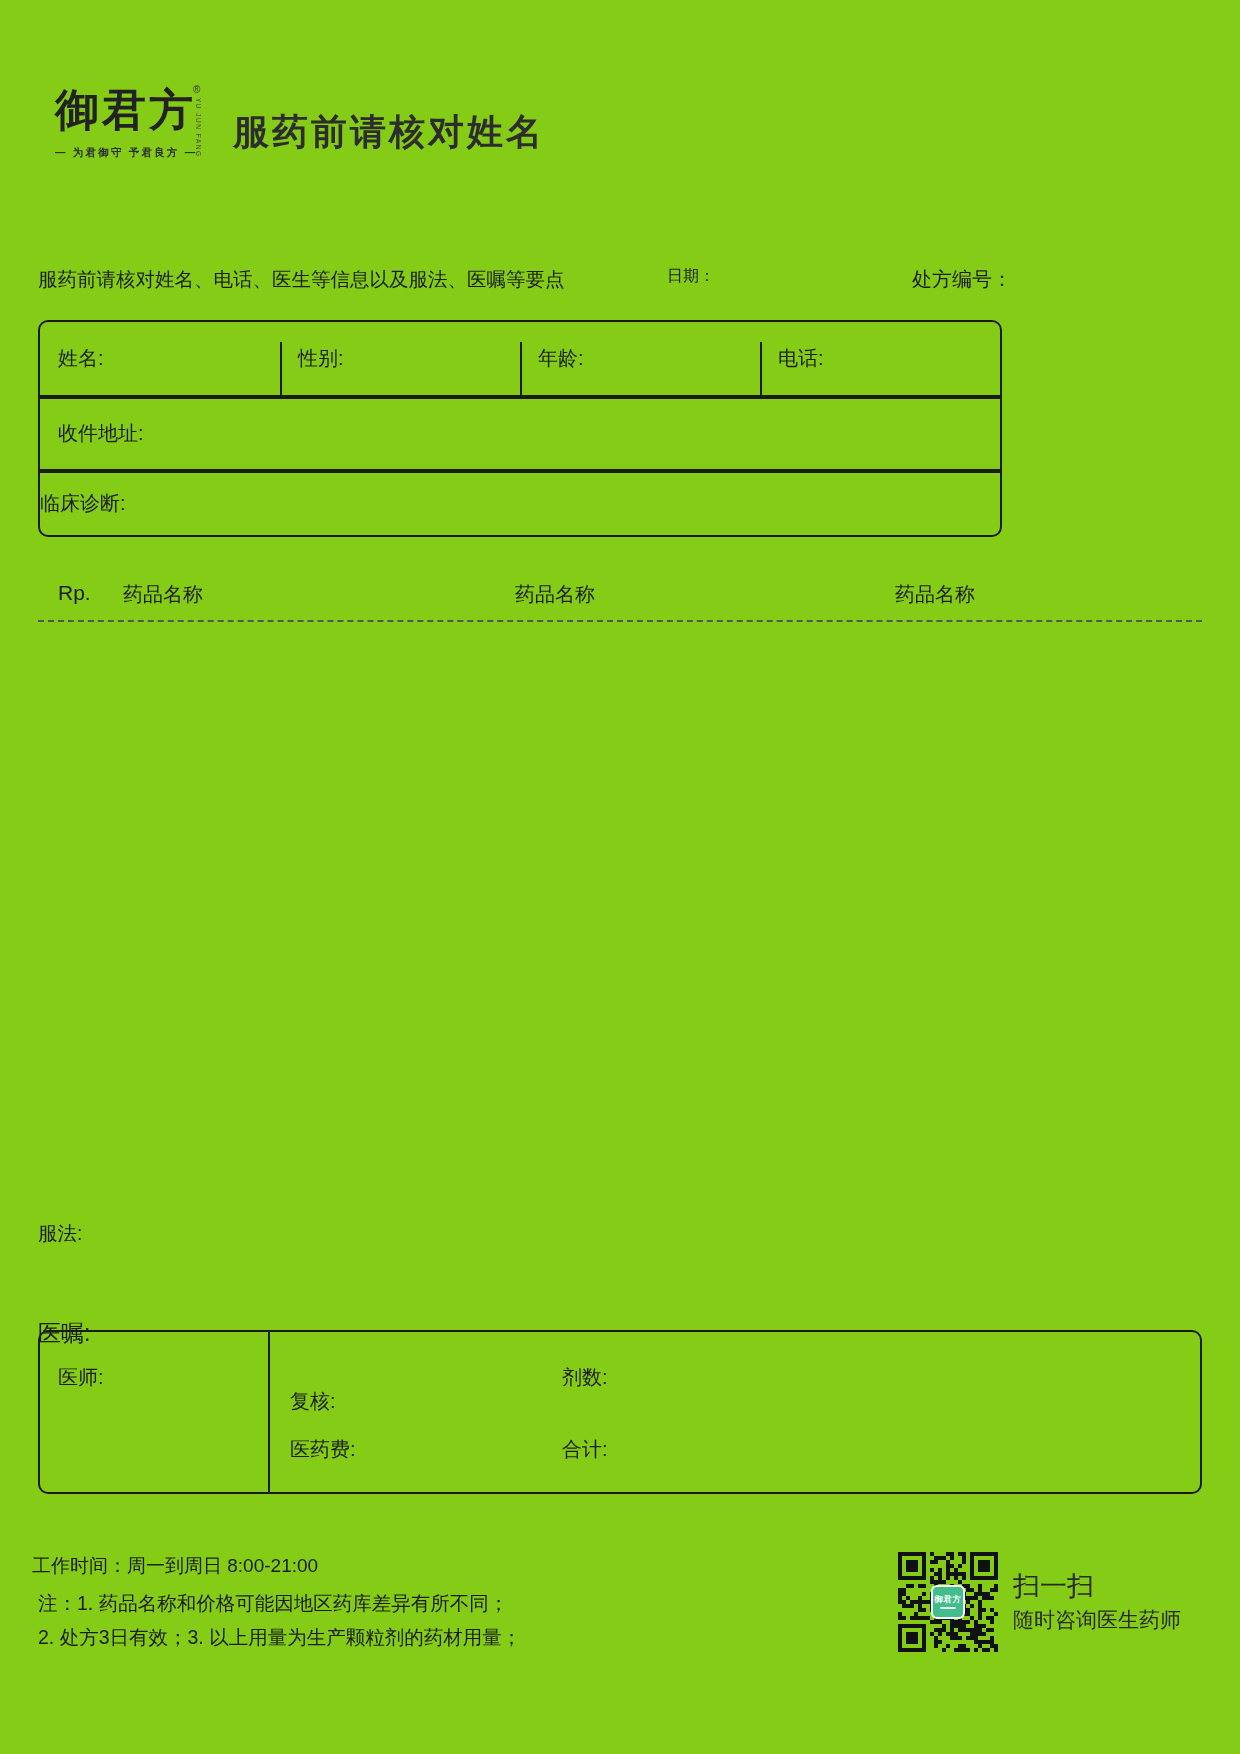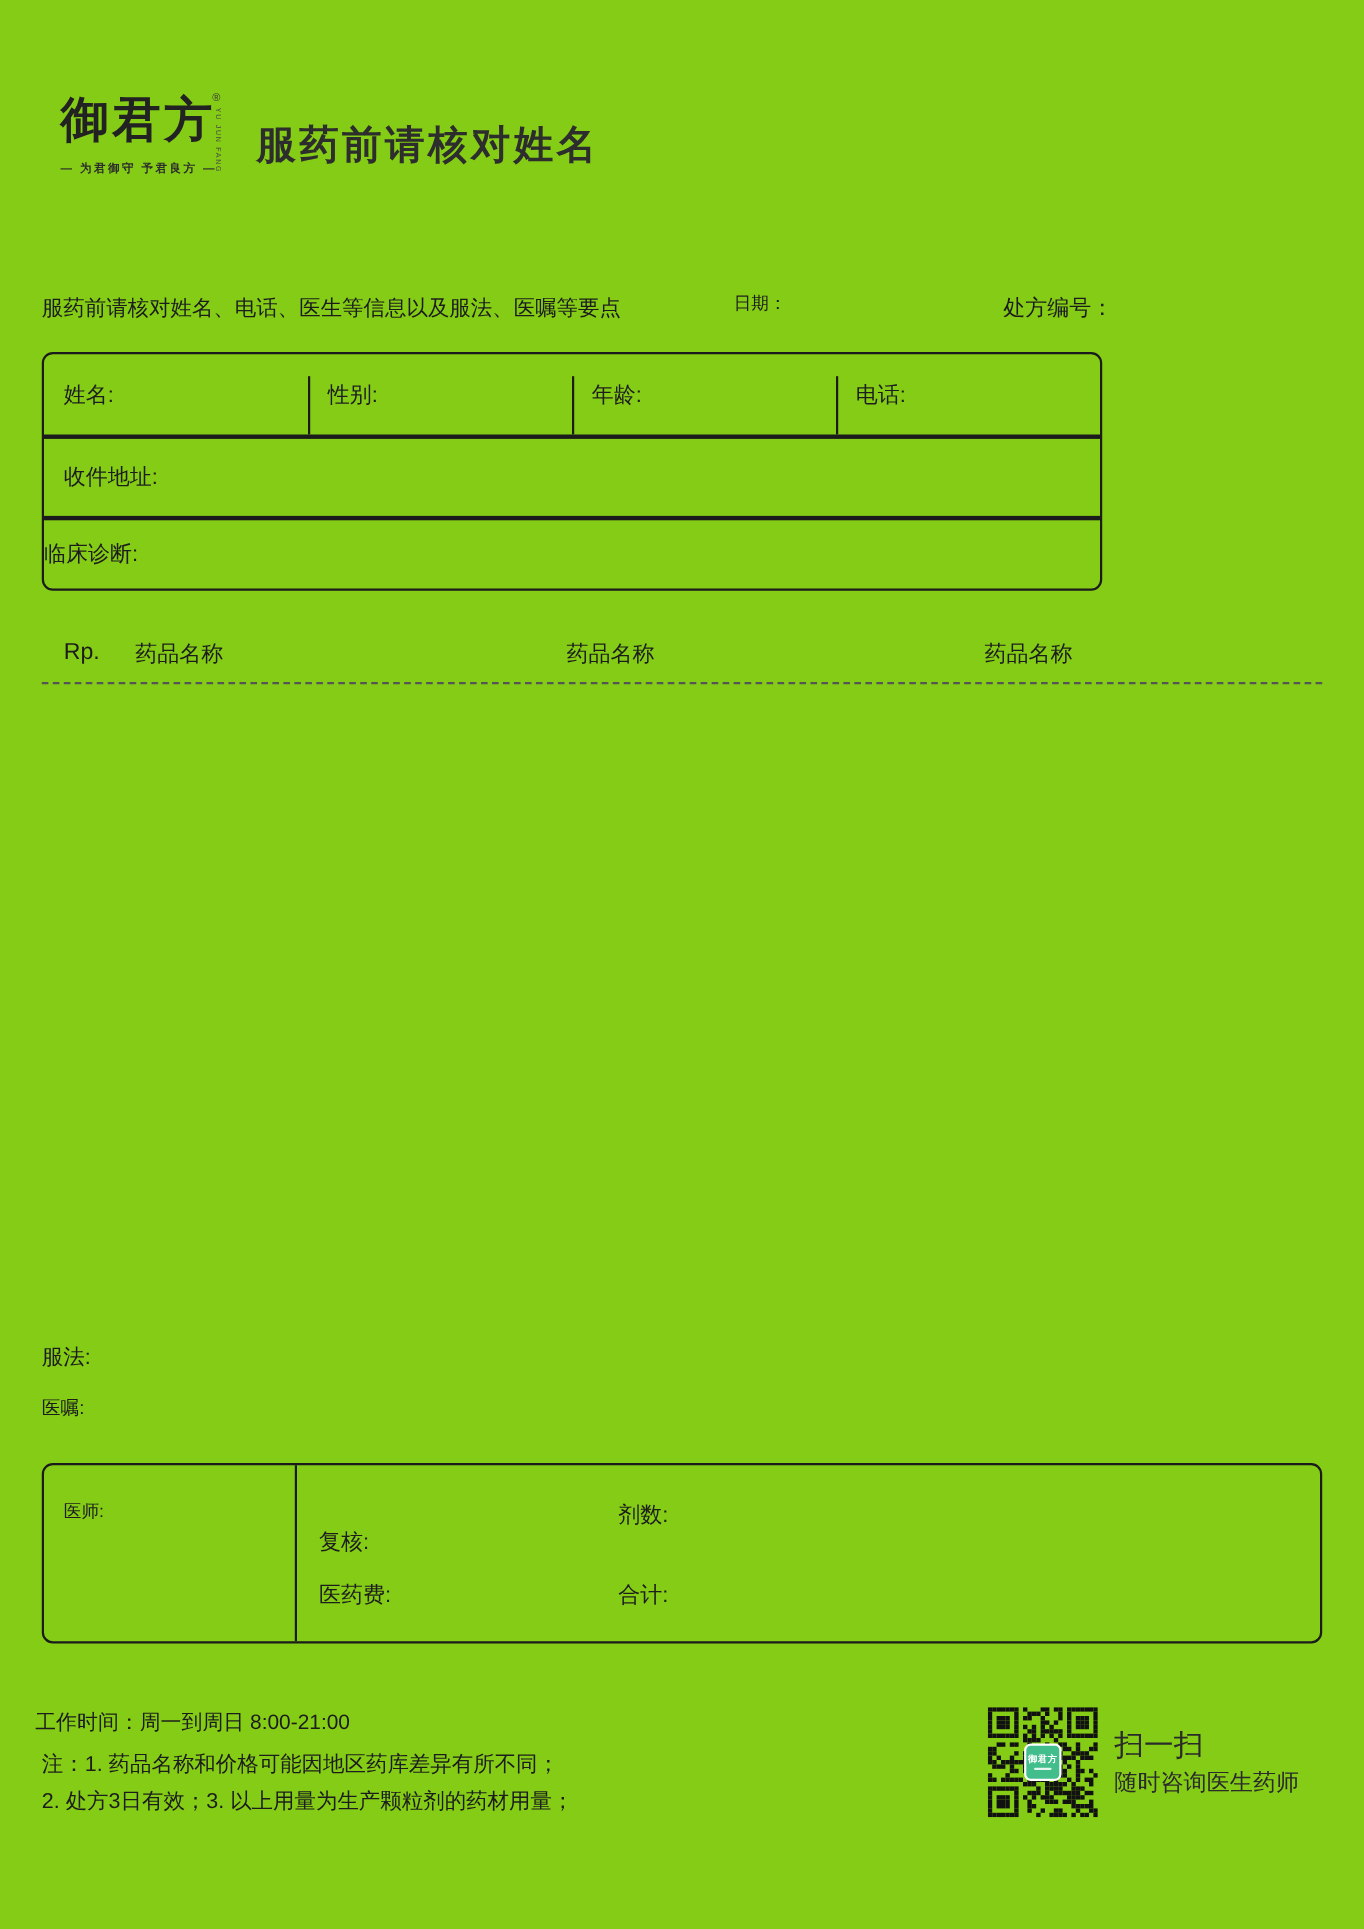--- a/index.html
+++ b/index.html
@@ -37,26 +37,26 @@
     box-sizing:border-box;font-size:20px;}
   
   .rp-label{position:absolute;left:58px;top:581px;font-size:21px;color:#1c1c1c;}
   .drug-col-1{position:absolute;left:123px;top:581px;font-size:20px;color:#1c1c1c;}
   .drug-col-2{position:absolute;left:515px;top:581px;font-size:20px;color:#1c1c1c;}
   .drug-col-3{position:absolute;left:895px;top:581px;font-size:20px;color:#1c1c1c;}
   .dash-line{position:absolute;left:38px;top:620px;width:1164px;height:0;
     border-top:2.5px dashed #555555;}
   
   .usage-label{position:absolute;left:38px;top:1220px;font-size:19.5px;color:#1c1c1c;}
-  .advice-label{position:absolute;left:38px;top:1268px;font-size:17px;color:#1c1c1c;}
+  .advice-label{position:absolute;left:38px;top:1318px;font-size:23px;color:#1c1c1c;}
   
   .sig-box{position:absolute;left:38px;top:1330px;width:1164px;height:164px;box-sizing:border-box;
     border:2.5px solid #1b1b1b;border-radius:10px;}
   .sig-divider{position:absolute;left:228px;top:0;bottom:0;width:2px;background:#1b1b1b;}
-  .sig-doctor{position:absolute;left:18px;top:32px;font-size:16px;}
+  .sig-doctor{position:absolute;left:18px;top:32px;font-size:20px;}
   .sig-review{position:absolute;left:250px;top:32px;font-size:20px;margin-top:24px;}
   .sig-doses{position:absolute;left:522px;top:32px;font-size:20px;}
   .sig-fee{position:absolute;left:250px;top:104px;font-size:20px;}
   .sig-total{position:absolute;left:522px;top:104px;font-size:20px;}
   
   .working-hours{position:absolute;left:32px;top:1553px;font-size:19px;color:#1c1c1c;}
   .note-line1{position:absolute;left:38px;top:1590px;font-size:19.5px;color:#1c1c1c;}
   .note-line2{position:absolute;left:38px;top:1624px;font-size:19.5px;color:#1c1c1c;}
   .qr-wrap{position:absolute;left:898px;top:1552px;width:100px;height:100px;}
   .qr-badge{position:absolute;left:33px;top:33px;width:34px;height:34px;border-radius:6px;

